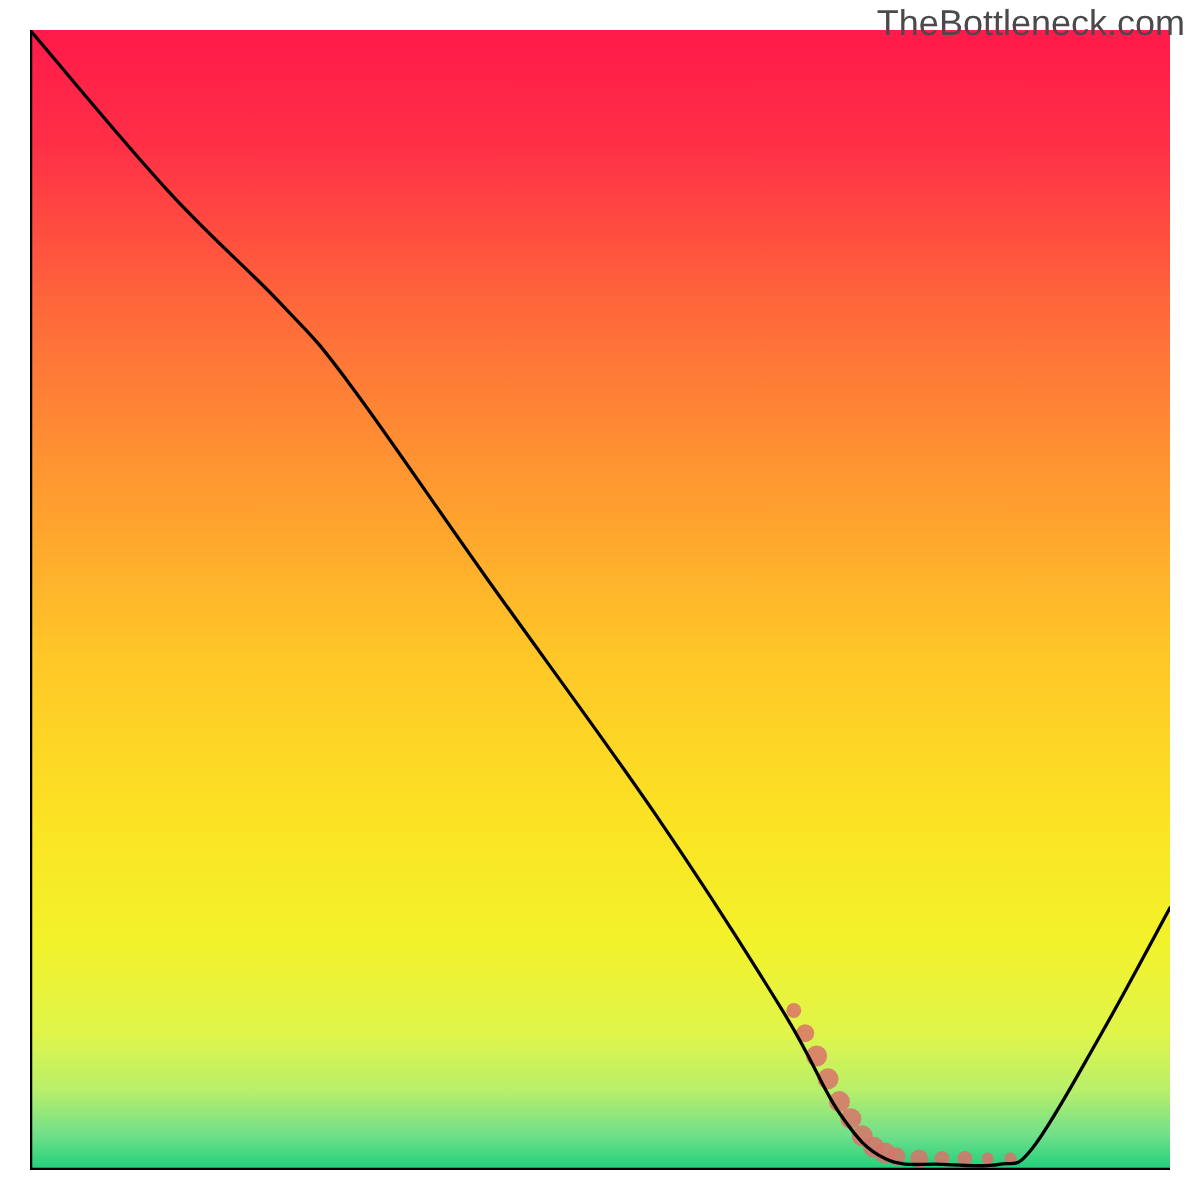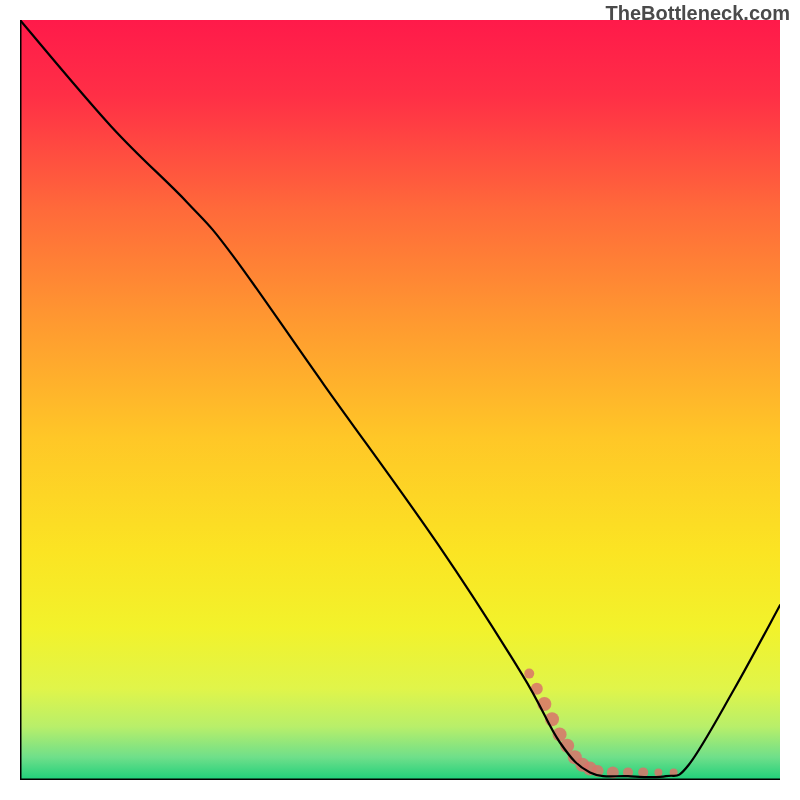--- a/index.html
+++ b/index.html
@@ -13,22 +13,22 @@
   }
   .container {
     position: relative;
     width: 800px;
     height: 800px;
   }
   .watermark {
     position: absolute;
     top: 2px;
     right: 10px;
-    font-size: 20px;
-    font-weight: bold;
+    font-size: 24px;
+    font-weight: normal;
     color: #4a4a4a;
     z-index: 50;
   }
   .chart-area {
     position: absolute;
     left: 20px;
     top: 20px;
     width: 760px;
     height: 760px;
   }

